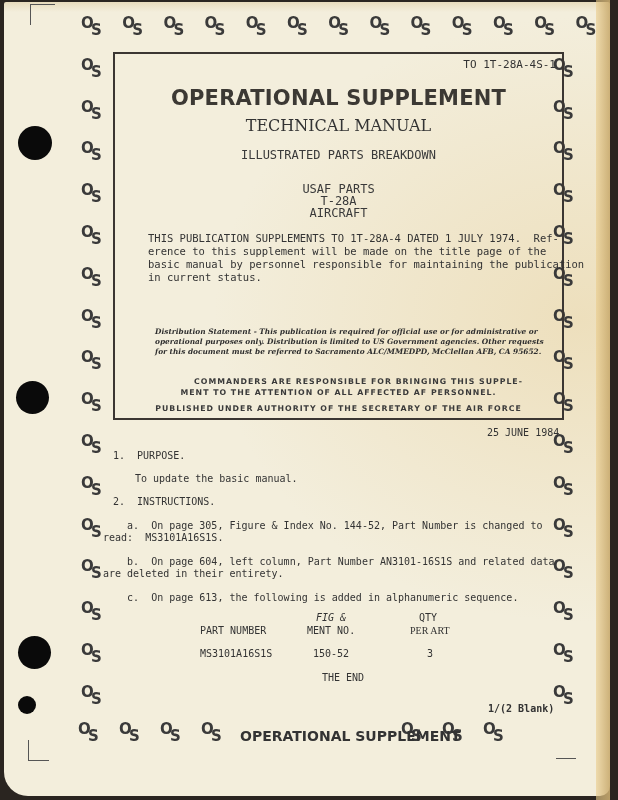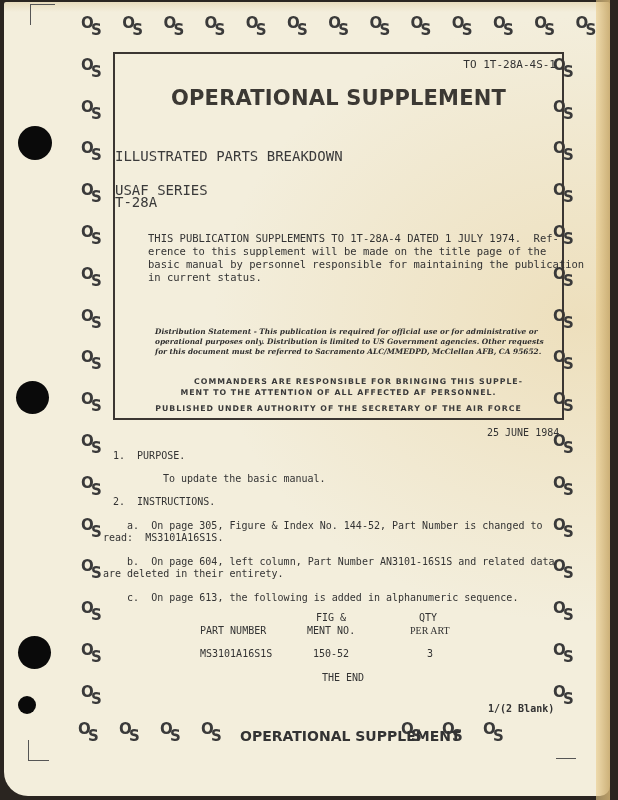--- a/index.html
+++ b/index.html
@@ -35,21 +35,21 @@
   .title-main {
     position:absolute; left:0; width:100%; top:32px; text-align:center;
     font-family:"DejaVu Sans", sans-serif; font-weight:bold; font-size:21px;
     color:#3c3934; letter-spacing:0.2px;
   }
   .title-sub {
     position:absolute; left:0; width:100%; top:62px; text-align:center;
     font-family:"DejaVu Serif", serif; font-size:16px; color:#333;
   }
   .center-line {
-    position:absolute; left:0; width:100%; text-align:left; font-size:14px; color:#3a3a3a;
+    position:absolute; left:0; width:100%; text-align:center; font-size:12px; color:#3a3a3a;
   }
   .para {
     position:absolute; left:33px; top:178px; width:420px; font-size:10.5px;
     line-height:13px; color:#333; white-space:pre;
   }
   .dist {
     position:absolute; left:40px; top:273px; width:410px;
     font-family:"DejaVu Serif", serif; font-style:italic; font-weight:bold;
     font-size:7.4px; line-height:10px; color:#2e2e2e; white-space:pre;
   }
@@ -286,49 +286,51 @@
     </div>
     <div class="os" style="left: 483px; top: 720px;">
       <span class="o">O</span>
       <span class="s">S</span>
     </div>
   </div>
 
 <div class="box">
   <div class="to-num">TO 1T-28A-4S-1</div>
   <div class="title-main">OPERATIONAL SUPPLEMENT</div>
+  <div class="title-sub">TECHNICAL MANUAL</div>
   <div class="center-line" style="top:94px;">ILLUSTRATED PARTS BREAKDOWN</div>
-  <div class="center-line" style="top:128px;">USAF SERIES</div>
+  <div class="center-line" style="top:128px;">USAF PARTS</div>
   <div class="center-line" style="top:140px;">T-28A</div>
+  <div class="center-line" style="top:152px;">AIRCRAFT</div>
   <div class="para">THIS PUBLICATION SUPPLEMENTS TO 1T-28A-4 DATED 1 JULY 1974.  Ref-
 erence to this supplement will be made on the title page of the
 basic manual by personnel responsible for maintaining the publication
 in current status.</div>
   <div class="dist">Distribution Statement - This publication is required for official use or for administrative or
 operational purposes only. Distribution is limited to US Government agencies. Other requests
 for this document must be referred to Sacramento ALC/MMEDPD, McClellan AFB, CA 95652.</div>
   <div class="cmd" style="top:322px;padding-left:20px;">COMMANDERS ARE RESPONSIBLE FOR BRINGING THIS SUPPLE-</div>
   <div class="cmd" style="top:333px;">MENT TO THE ATTENTION OF ALL AFFECTED AF PERSONNEL.</div>
   <div class="cmd" style="top:349px;">PUBLISHED UNDER AUTHORITY OF THE SECRETARY OF THE AIR FORCE</div>
 </div>
 
 <div class="body-text" style="left:487px;top:427px;">25 JUNE 1984</div>
 
 <div class="body-text" style="left:113px;top:450px;">1.  PURPOSE.</div>
-<div class="body-text" style="left:135px;top:473px;margin-left:28px;">To update the basic manual.</div>
+<div class="body-text" style="left:135px;top:473px;">To update the basic manual.</div>
 <div class="body-text" style="left:113px;top:496px;">2.  INSTRUCTIONS.</div>
 <div class="body-text" style="left:103px;top:520px;line-height:12px;">    a.  On page 305, Figure &amp; Index No. 144-52, Part Number is changed to
 read:  MS3101A16S1S.</div>
 <div class="body-text" style="left:103px;top:556px;line-height:12px;">    b.  On page 604, left column, Part Number AN3101-16S1S and related data
 are deleted in their entirety.</div>
 <div class="body-text" style="left:103px;top:592px;">    c.  On page 613, the following is added in alphanumeric sequence.</div>
 
 <div>
   <div class="body-text" style="left:200px;top:625px;">PART NUMBER</div>
-  <div class="body-text" style="left:316px;top:612px;">FIG &amp;</div>
+  <div class="body-text" style="left:316px;top:612px;font-style:italic;">FIG &amp;</div>
   <div class="body-text" style="left:307px;top:625px;">MENT NO.</div>
   <div class="body-text" style="left:419px;top:612px;">QTY</div>
   <div class="body-text" style="left:410px;top:625px;font-family:Liberation Serif, serif;">PER ART</div>
   <div>
     <div class="body-text" style="left:200px;top:648px;">MS3101A16S1S</div>
     <div class="body-text" style="left:313px;top:648px;">150-52</div>
     <div class="body-text" style="left:427px;top:648px;">3</div>
   </div>
 </div>
 

